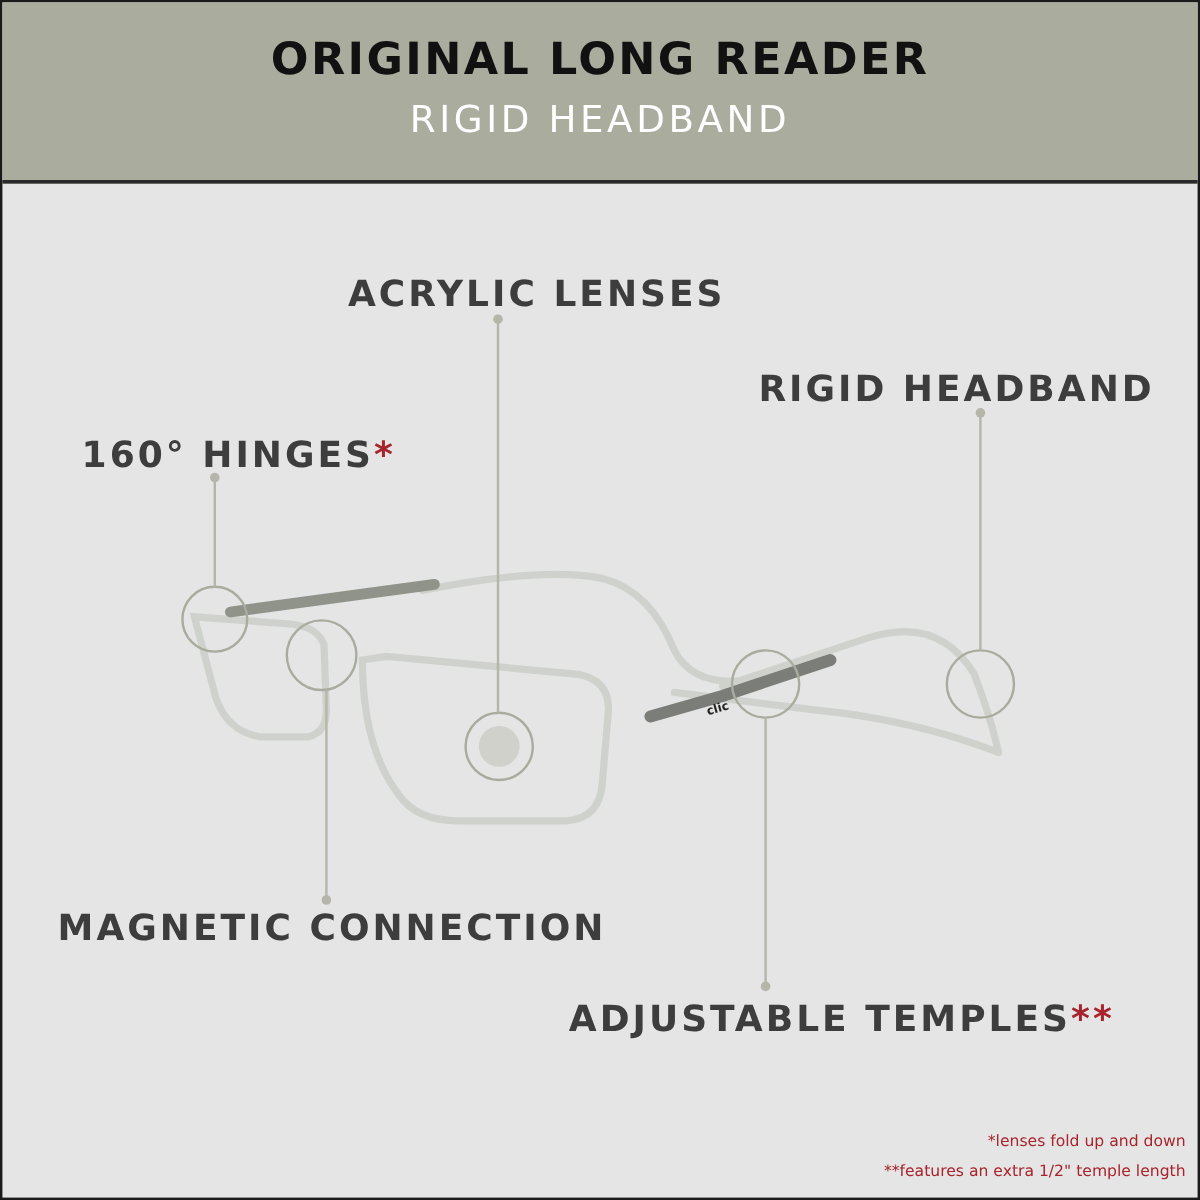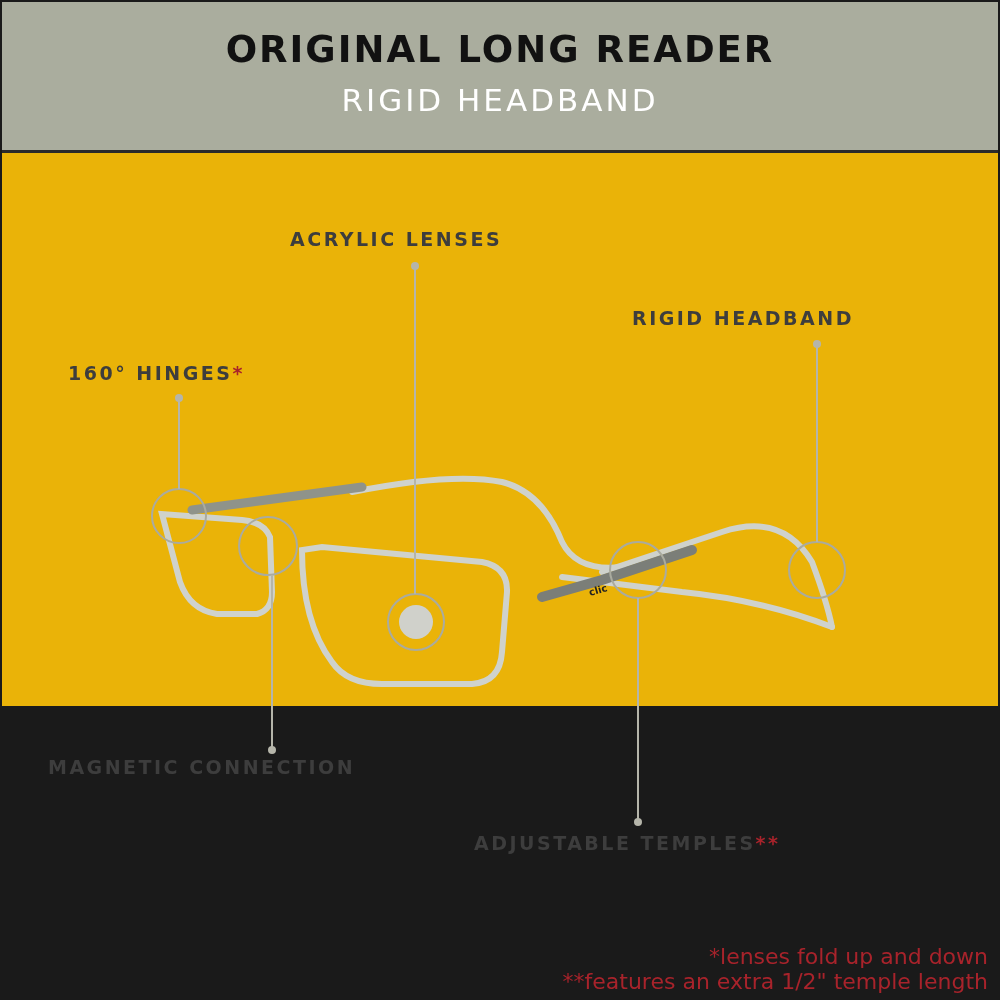--- a/index.html
+++ b/index.html
@@ -1,24 +1,24 @@
 <!DOCTYPE html>
 <html><head>
 <meta charset="utf-8">
 <style>
   html, body { margin:0; padding:0; }
   body { width:1000px; height:1000px; background:#1a1a1a; position:relative; overflow:hidden; font-family:"DejaVu Sans", sans-serif; }
-  .frame { position:absolute; left:2px; top:2px; width:996px; height:704px; background:#eab308; }
+  .frame { position:absolute; left:2px; top:2px; width:996px; height:996px; background:#e5e5e5; }
   .header { position:absolute; left:0; top:0; width:996px; height:148px; background:#aaad9e; border-bottom:3px solid #2b2b2b; }
   .title { position:absolute; left:0; width:100%; top:26px; text-align:center; font-size:37px; font-weight:bold; letter-spacing:2px; color:#111; }
   .subtitle { position:absolute; left:0; width:100%; top:80px; text-align:center; font-size:31px; letter-spacing:3px; color:#fff; font-weight:normal; }
-  .label { position:absolute; font-size:19px; font-weight:bold; letter-spacing:2.5px; color:#3d3d3d; white-space:nowrap; }
+  .label { position:absolute; font-size:30px; font-weight:bold; letter-spacing:2.5px; color:#3d3d3d; white-space:nowrap; }
   .star { color:#a8232b; }
   .lines { position:absolute; left:0; top:0; }
-  .note { position:absolute; right:10px; font-size:22px; color:#a8232b; text-align:right; white-space:nowrap; }
+  .note { position:absolute; right:10px; font-size:13px; color:#a8232b; text-align:right; white-space:nowrap; }
 </style>
 </head>
 <body>
 
 <div class="frame">
   <div class="header">
     <div class="title">ORIGINAL LONG READER</div>
     <div class="subtitle">RIGID HEADBAND</div>
   </div>
 

